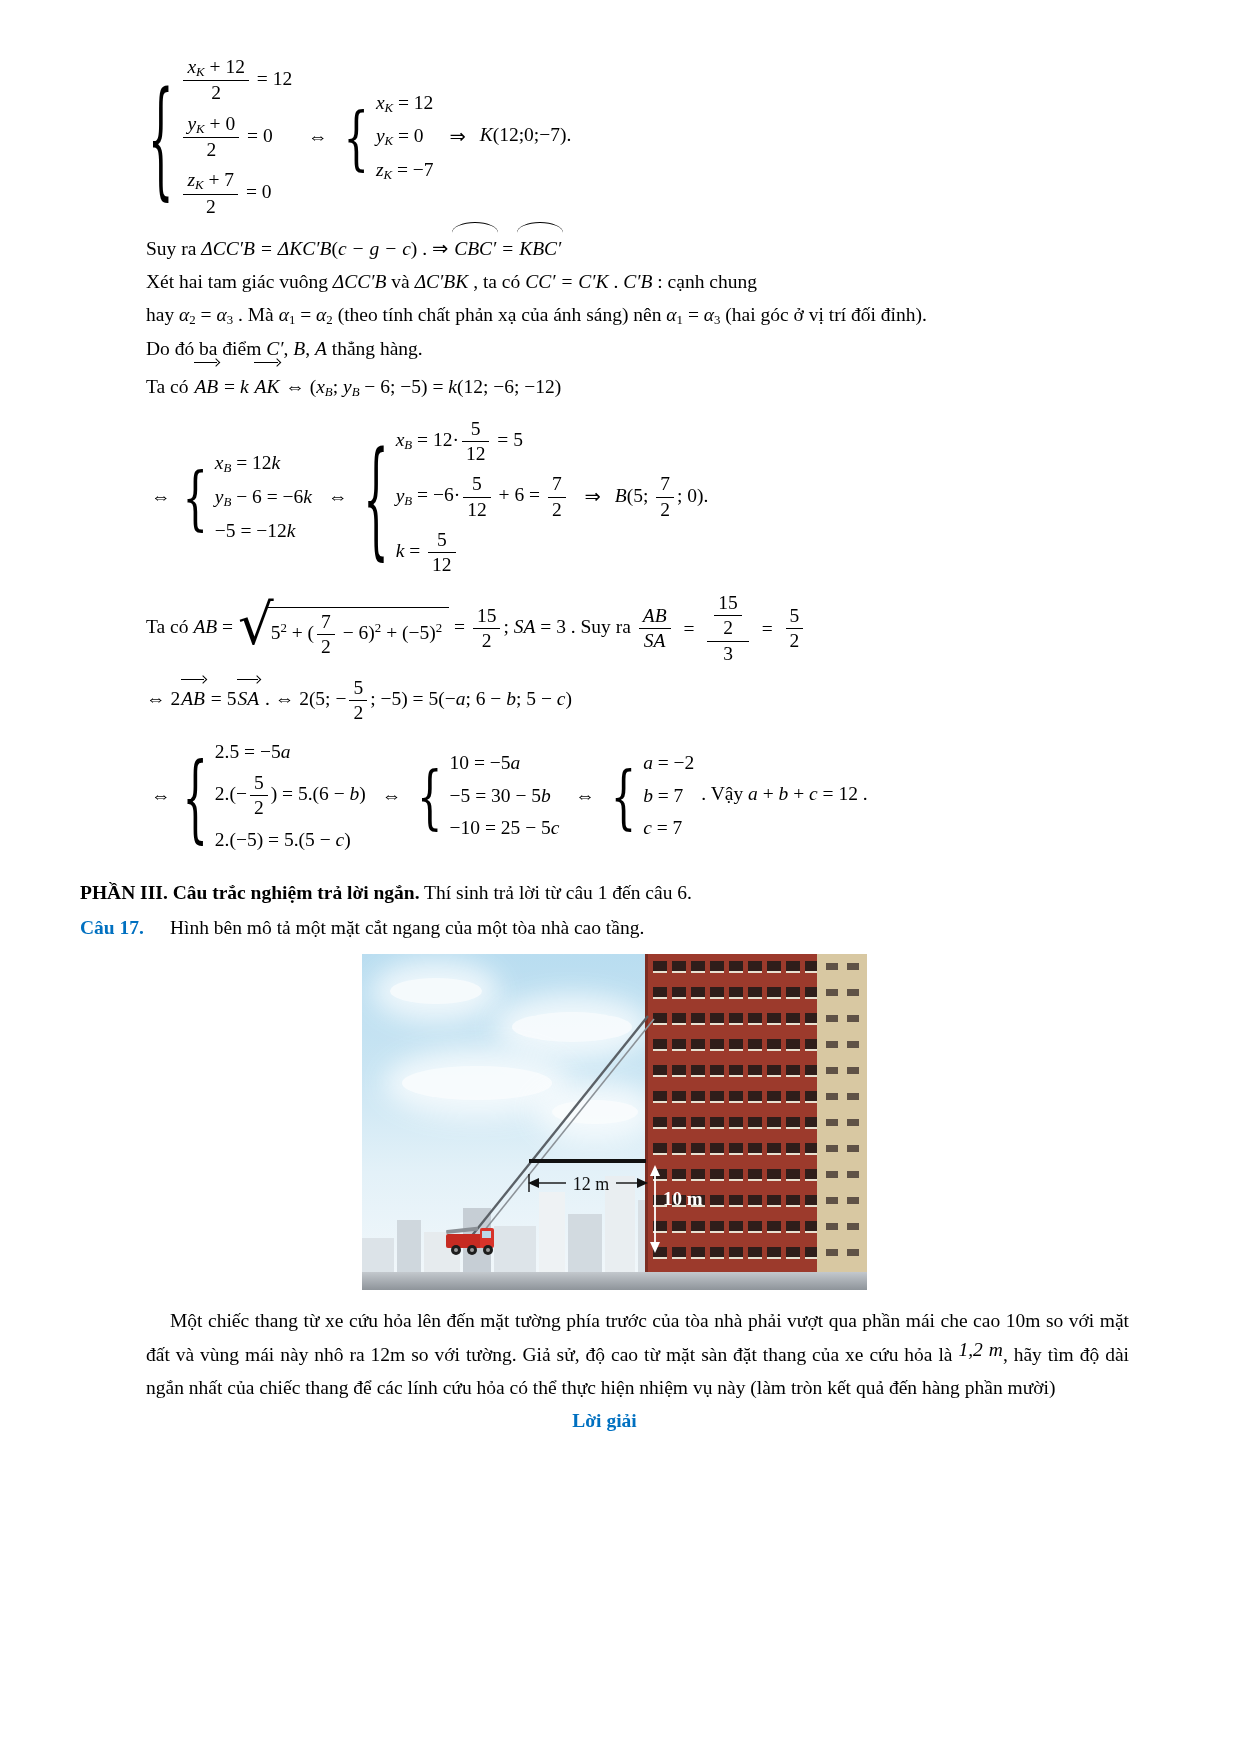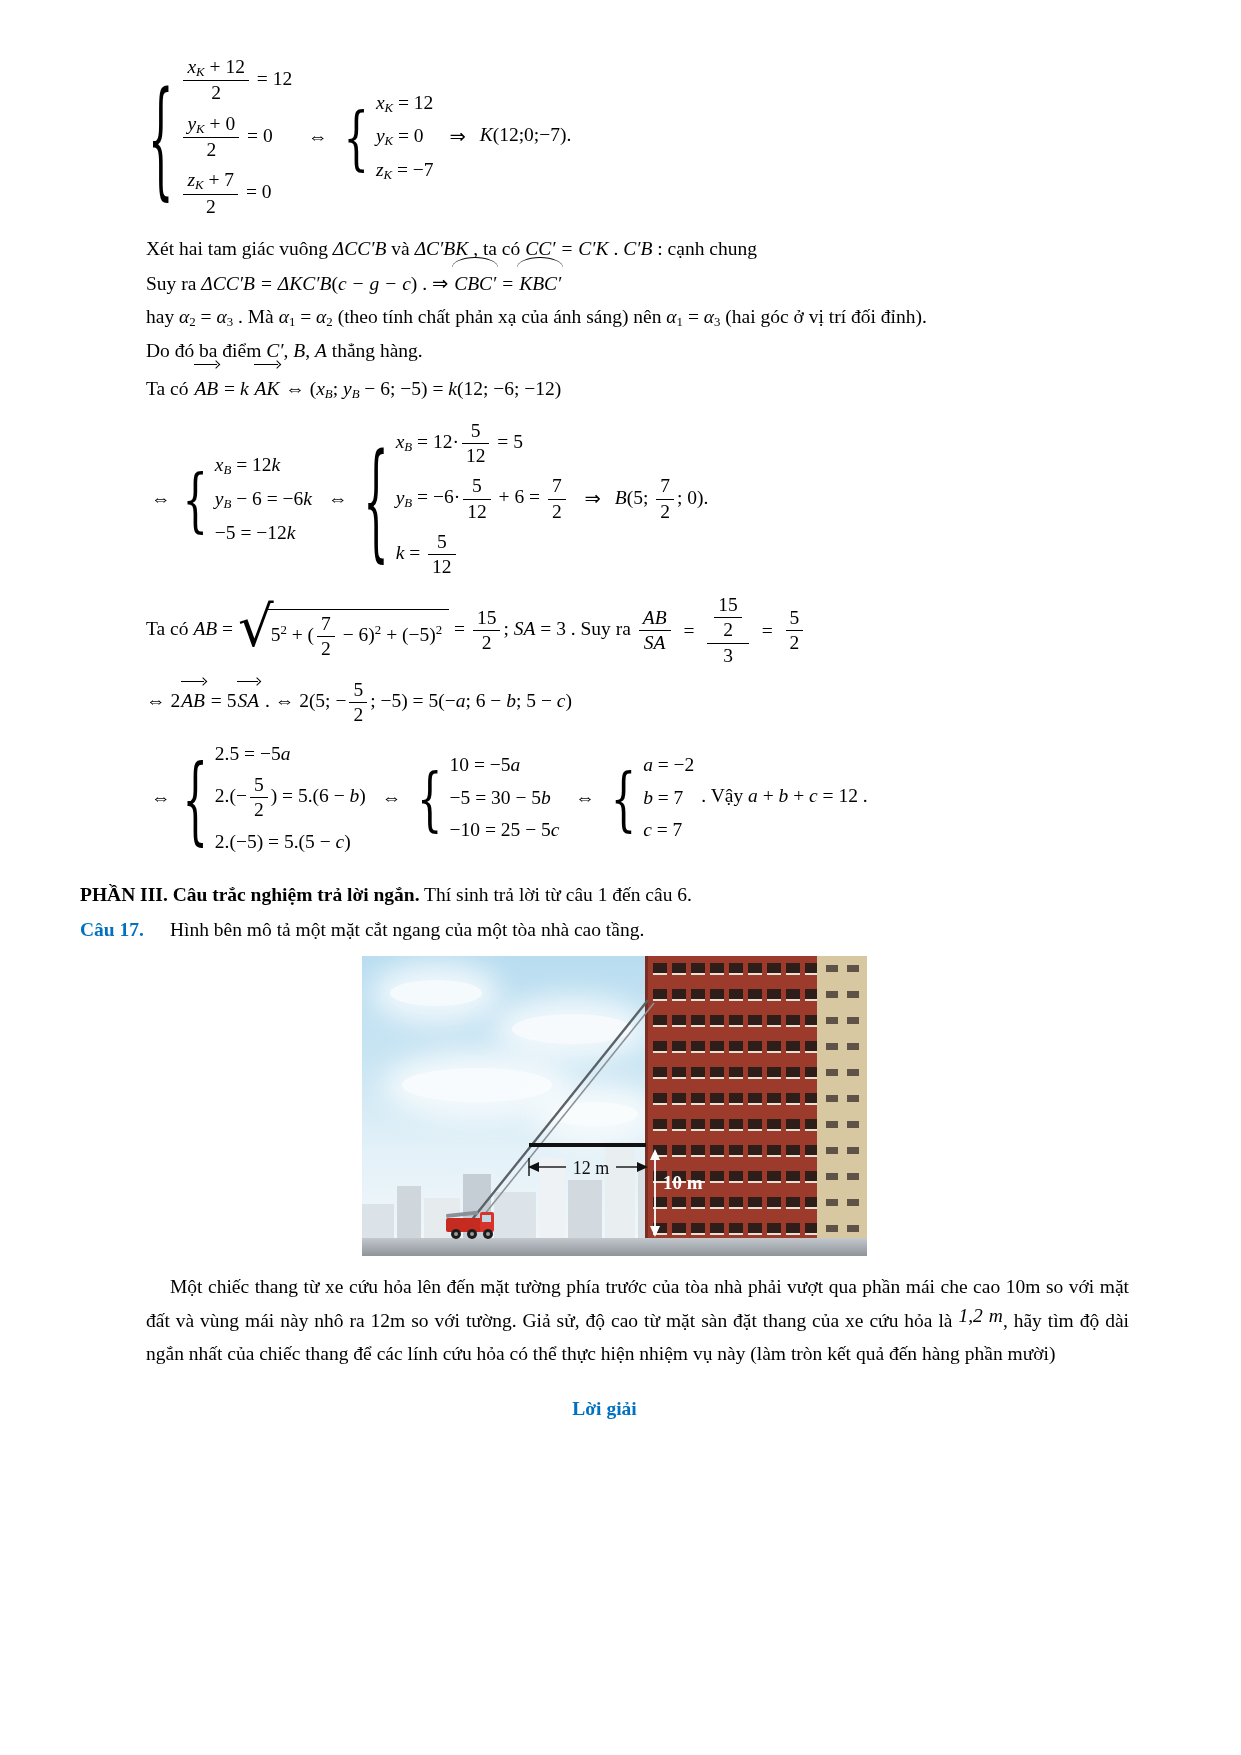--- a/index.html
+++ b/index.html
@@ -63,21 +63,21 @@
   
   .sqrt { display:inline-flex; align-items:center; vertical-align:middle; }
   .rsym { font-family:"DejaVu Sans", sans-serif; font-size:56px; line-height:1;
           display:inline-block; margin-right:-7px; transform:translateY(-3px); }
   .sqb { border-top:1.6px solid #000; padding:2px 7px 0 4px; display:inline-block;margin-top:10px; }
 
   .tallline { line-height:1.2; }
   .heading-block { margin-top:20px; }
 
   
-  .fig { position:relative; width:505px; height:300px; margin:10px 0 14px 282px; overflow:hidden;
+  .fig { position:relative; width:505px; height:336px; margin:10px 0 14px 282px; overflow:hidden;
          background:linear-gradient(180deg,#b9ddf0 0%, #c9e5f3 35%, #e3f1f8 65%, #f3f8fb 100%); }
   .cloud { position:absolute; background:#fff; border-radius:50%; opacity:.85;
            box-shadow:0 0 26px 18px rgba(255,255,255,.85); }
   .skyline { position:absolute; left:0; bottom:18px; display:flex; align-items:flex-end; gap:3px; }
   .sk { display:block; }
   .road { position:absolute; left:0; right:0; bottom:0; height:18px;
           background:linear-gradient(180deg,#c3c8cd,#8e949a); }
   .bldg { position:absolute; top:0; bottom:18px; left:283px; right:50px;
           background-color:#9c3a2c;
           background-image:
@@ -93,21 +93,21 @@
   .lad { stroke:#5b6167; stroke-width:2.4; }
   .lad2 { stroke:#8c9298; stroke-width:1.6; }
   .thick { stroke:#111; stroke-width:4; }
   .dim { stroke:#111; stroke-width:1.4; }
   .dimw { stroke:#fff; stroke-width:1.8; }
   .dimtext { font-family:"Liberation Serif", serif; font-size:18px; fill:#111; }
   .dimtextw { font-family:"Liberation Serif", serif; font-size:19px; font-weight:bold; fill:#fff; }
 
   .qpara { text-indent:24px; margin-top:4px; }
   .raised { position:relative; top:-5px; font-style:italic;margin-top:20px; }
-  .loigiai { margin-top:22px; }
+  .loigiai { margin-top:0; }
 </style>
 </head>
 <body>
 
 <div class="page">
 
   <div class="display" style="margin-top:0">
     <span class="sys">
       <span class="brace s32">{</span>
       <span class="rows">
@@ -131,23 +131,23 @@
       <span class="rows">
         <span class="m"><i>x<sub>K</sub></i> = 12</span>
         <span class="m"><i>y<sub>K</sub></i> = 0</span>
         <span class="m"><i>z<sub>K</sub></i> = −7</span>
       </span>
     </span>
     <span class="rel">⇒</span>
     <span class="m"><i>K</i>(12;0;−7).</span>
   </div>
 
+  <p class="line indent" style="margin-top:2px"><span class="m">Suy ra <i>ΔCC′B = ΔKC′B</i>(<i>c − g − c</i>) . ⇒ <span class="oarc"><i>CBC′</i></span> = <span class="oarc"><i>KBC′</i></span></span></p>
+
   <p class="line indent"><span class="m">Xét hai tam giác vuông <i>ΔCC′B</i> và <i>ΔC′BK</i> , ta có <i>CC′ = C′K</i> . <i>C′B</i> : cạnh chung</span></p>
-
-  <p class="line indent" style="margin-top:2px"><span class="m">Suy ra <i>ΔCC′B = ΔKC′B</i>(<i>c − g − c</i>) . ⇒ <span class="oarc"><i>CBC′</i></span> = <span class="oarc"><i>KBC′</i></span></span></p>
 
   <p class="line indent just"><span class="m">hay <i>α</i><sub>2</sub> = <i>α</i><sub>3</sub> . Mà <i>α</i><sub>1</sub> = <i>α</i><sub>2</sub> (theo tính chất phản xạ của ánh sáng) nên <i>α</i><sub>1</sub> = <i>α</i><sub>3</sub> (hai góc ở vị trí đối đỉnh).</span></p>
 
   <p class="line indent"><span class="m">Do đó ba điểm <i>C′</i>, <i>B</i>, <i>A</i> thẳng hàng.</span></p>
 
   <p class="line indent" style="margin-top:4px"><span class="m">Ta có <span class="vec"><i>AB</i></span> = <i>k</i> <span class="vec"><i>AK</i></span> ⇔ (<i>x<sub>B</sub></i>; <i>y<sub>B</sub></i> − 6; −5) = <i>k</i>(12; −6; −12)</span></p>
 
   <div class="display">
     <span class="rel0">⇔</span>
     <span class="sys">

